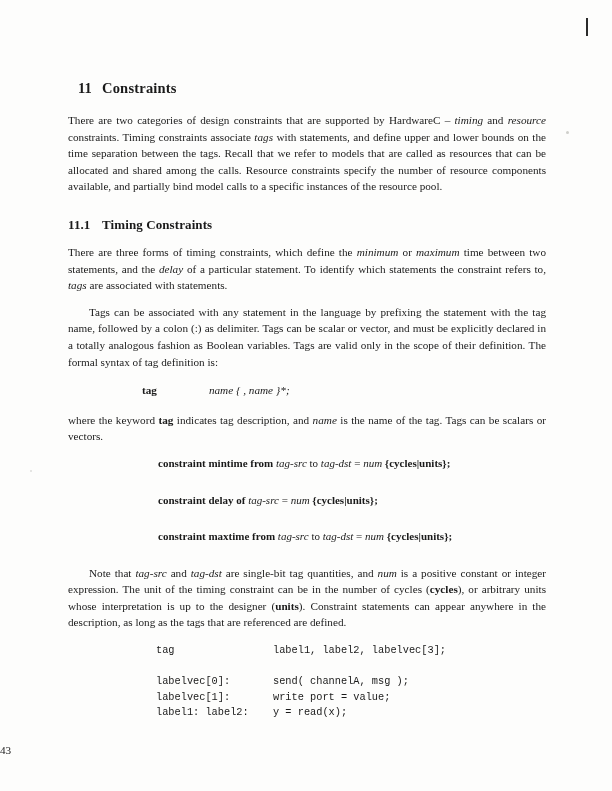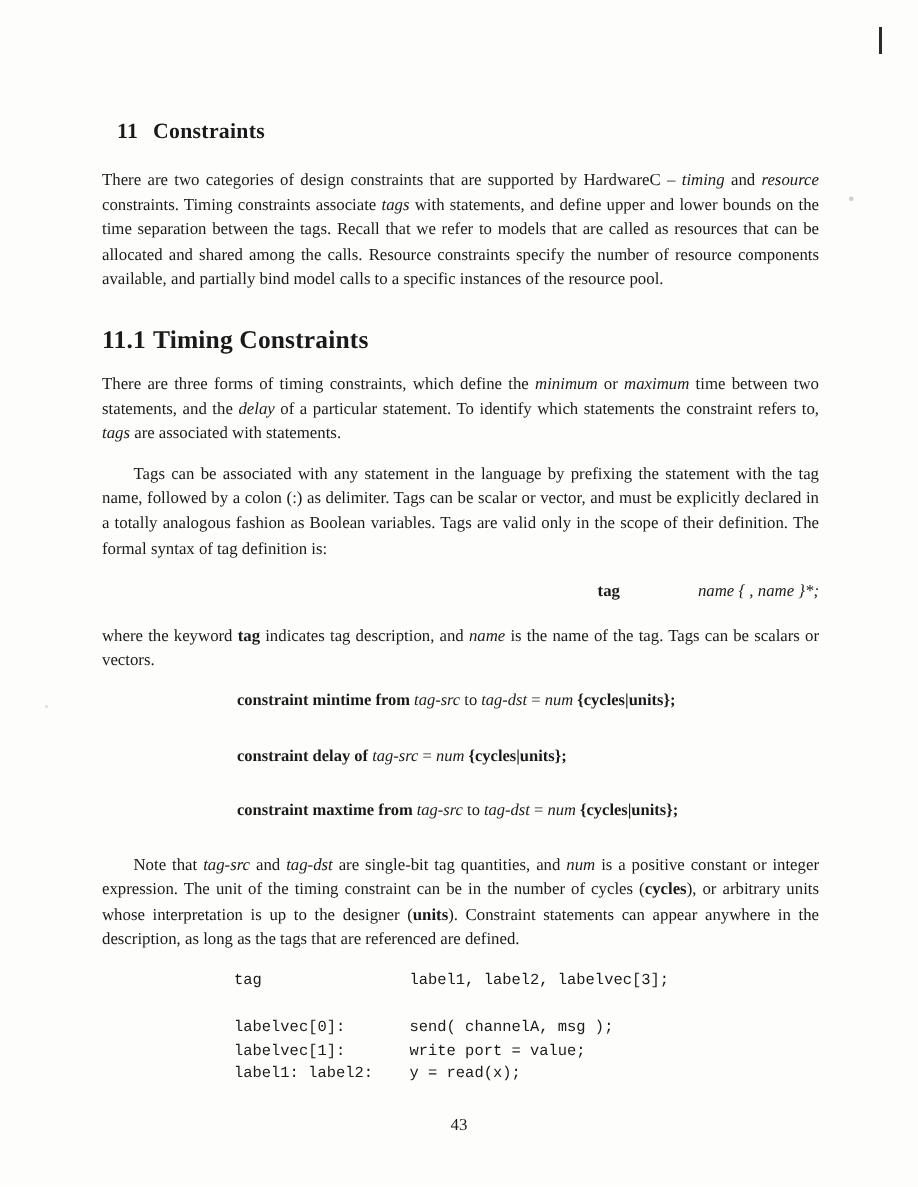--- a/index.html
+++ b/index.html
@@ -58,21 +58,21 @@
     font-weight: bold;
     margin: 0 0 15px 0;
     letter-spacing: 0.2px;
   }
   h1.section-title .num {
     display: inline-block;
     width: 34px;
     text-align: center;
   }
   h2.subsection-title {
-    font-size: 17px;
+    font-size: 13px;
     font-weight: bold;
     margin: 22px 0 11px 0;
     letter-spacing: 0.1px;
     font-family: Liberation Serif, serif;
   }
   h2.subsection-title .num {
     display: inline-block;
     width: 34px;
   }
 
@@ -87,21 +87,20 @@
     text-indent: 21px;
   }
   .it { font-style: italic; }
   .bf { font-weight: bold; }
 
   .syntax-line {
     font-size: 11.2px;
     line-height: 16.6px;
     margin: 12px 0 13px 0;
     padding-left: 74px;
-    text-align: right;
   }
   .syntax-line .kw {
     font-weight: bold;
     font-family: "Liberation Serif", serif;
   }
   .syntax-line .gap {
     display: inline-block;
     width: 52px;
   }
 
@@ -138,21 +137,20 @@
   .code-col-a {
     display: inline-block;
     width: 117px;
   }
 
   .page-number {
     position: absolute;
     left: 0;
     top: 744px;
     width: 612px;
-    text-align: center;
     font-size: 11.2px;
   }
 </style>
 </head>
 <body>
 
 <div class="page">
 
   <div class="corner-mark"></div>
   <div class="speck-a"></div>

